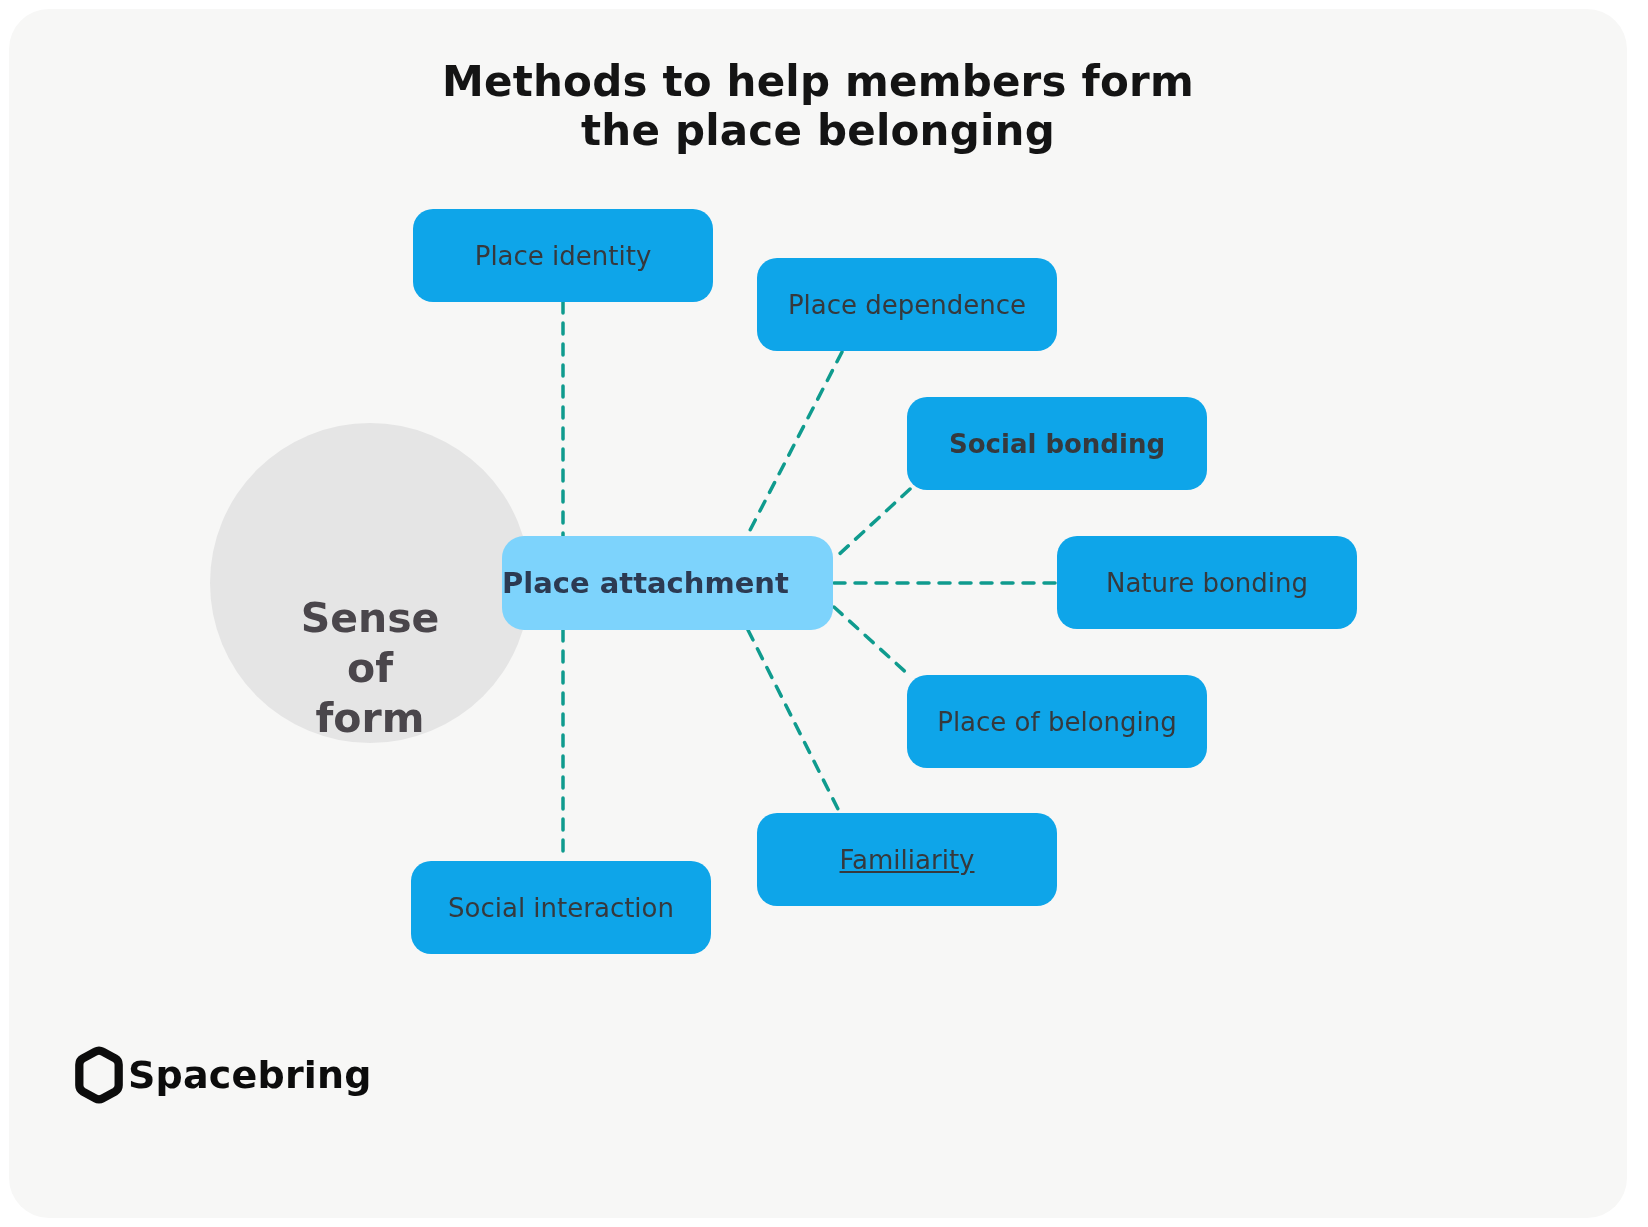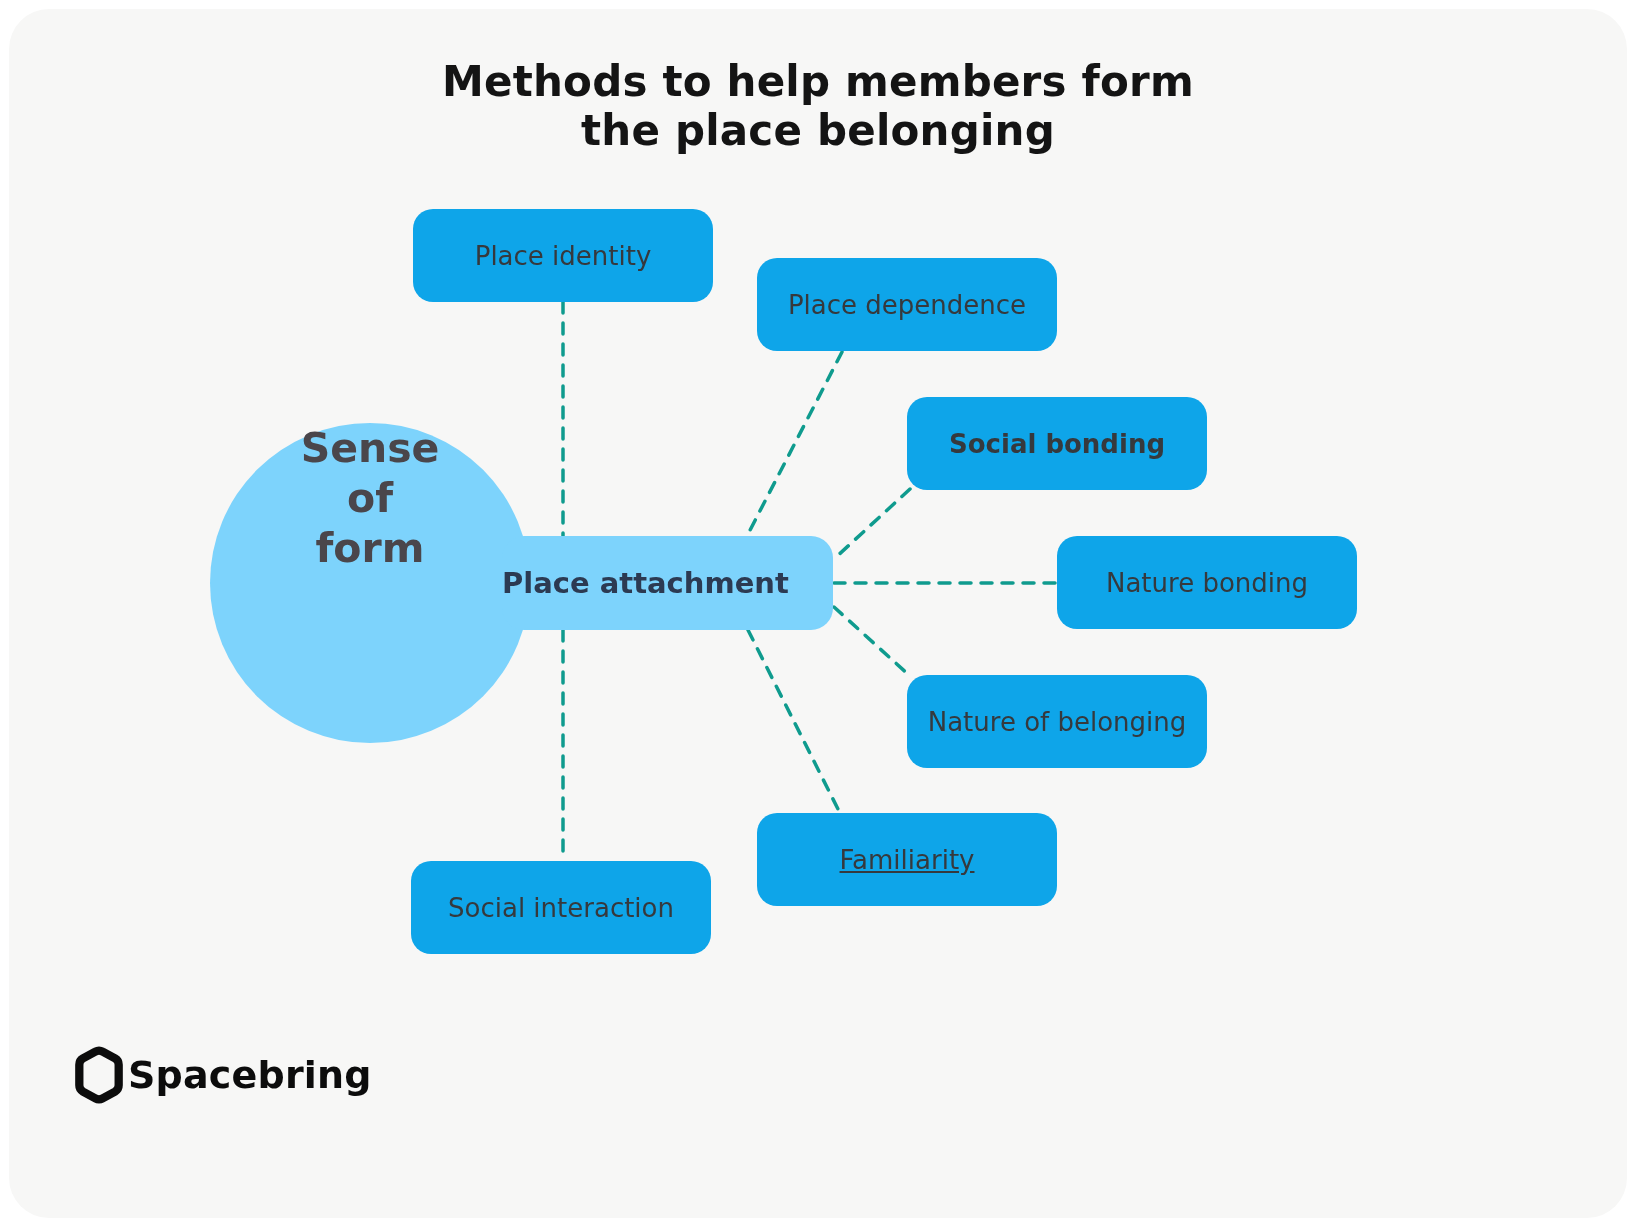--- a/index.html
+++ b/index.html
@@ -25,22 +25,22 @@
     position: absolute; left: 0; top: 0; width: 1648px; height: 1227px;
     pointer-events: none;
   }
   .connectors path {
     stroke: #0f9b8e; stroke-width: 3.5; fill: none;
     stroke-dasharray: 11 10; stroke-linecap: round;
   }
   .side-circle {
     position: absolute; left: 210px; top: 423px;
     width: 320px; height: 320px; border-radius: 50%;
-    background: #7dd3fc;
-    display: flex; align-items: flex-start; justify-content: center;
+    background: #e5e5e5;
+    display: flex; align-items: flex-end; justify-content: center;
   }
   .side-circle .circle-text {
     text-align: center; font-size: 41px; font-weight: 700;
     color: #4a464b; line-height: 1.22;
   }
   .node {
     position: absolute;
     width: 300px; height: 93px; border-radius: 20px;
     background: #0ea5e9;
     display: flex; align-items: center; justify-content: center;
@@ -105,21 +105,21 @@
   <div class="node node-place-dependence">
     <span>Place dependence</span>
   </div>
   <div class="node node-social-bonding">
     <span>Social bonding</span>
   </div>
   <div class="node node-nature-bonding">
     <span>Nature bonding</span>
   </div>
   <div class="node node-sense-of-belonging">
-    <span>Nature of belonging</span>
+    <span>Place of belonging</span>
   </div>
   <div class="node node-familiarity">
     <span>Familiarity</span>
   </div>
   <div class="node node-social-interaction">
     <span>Social interaction</span>
   </div>
 
   <div class="center-node">
     <span>Place attachment</span>

